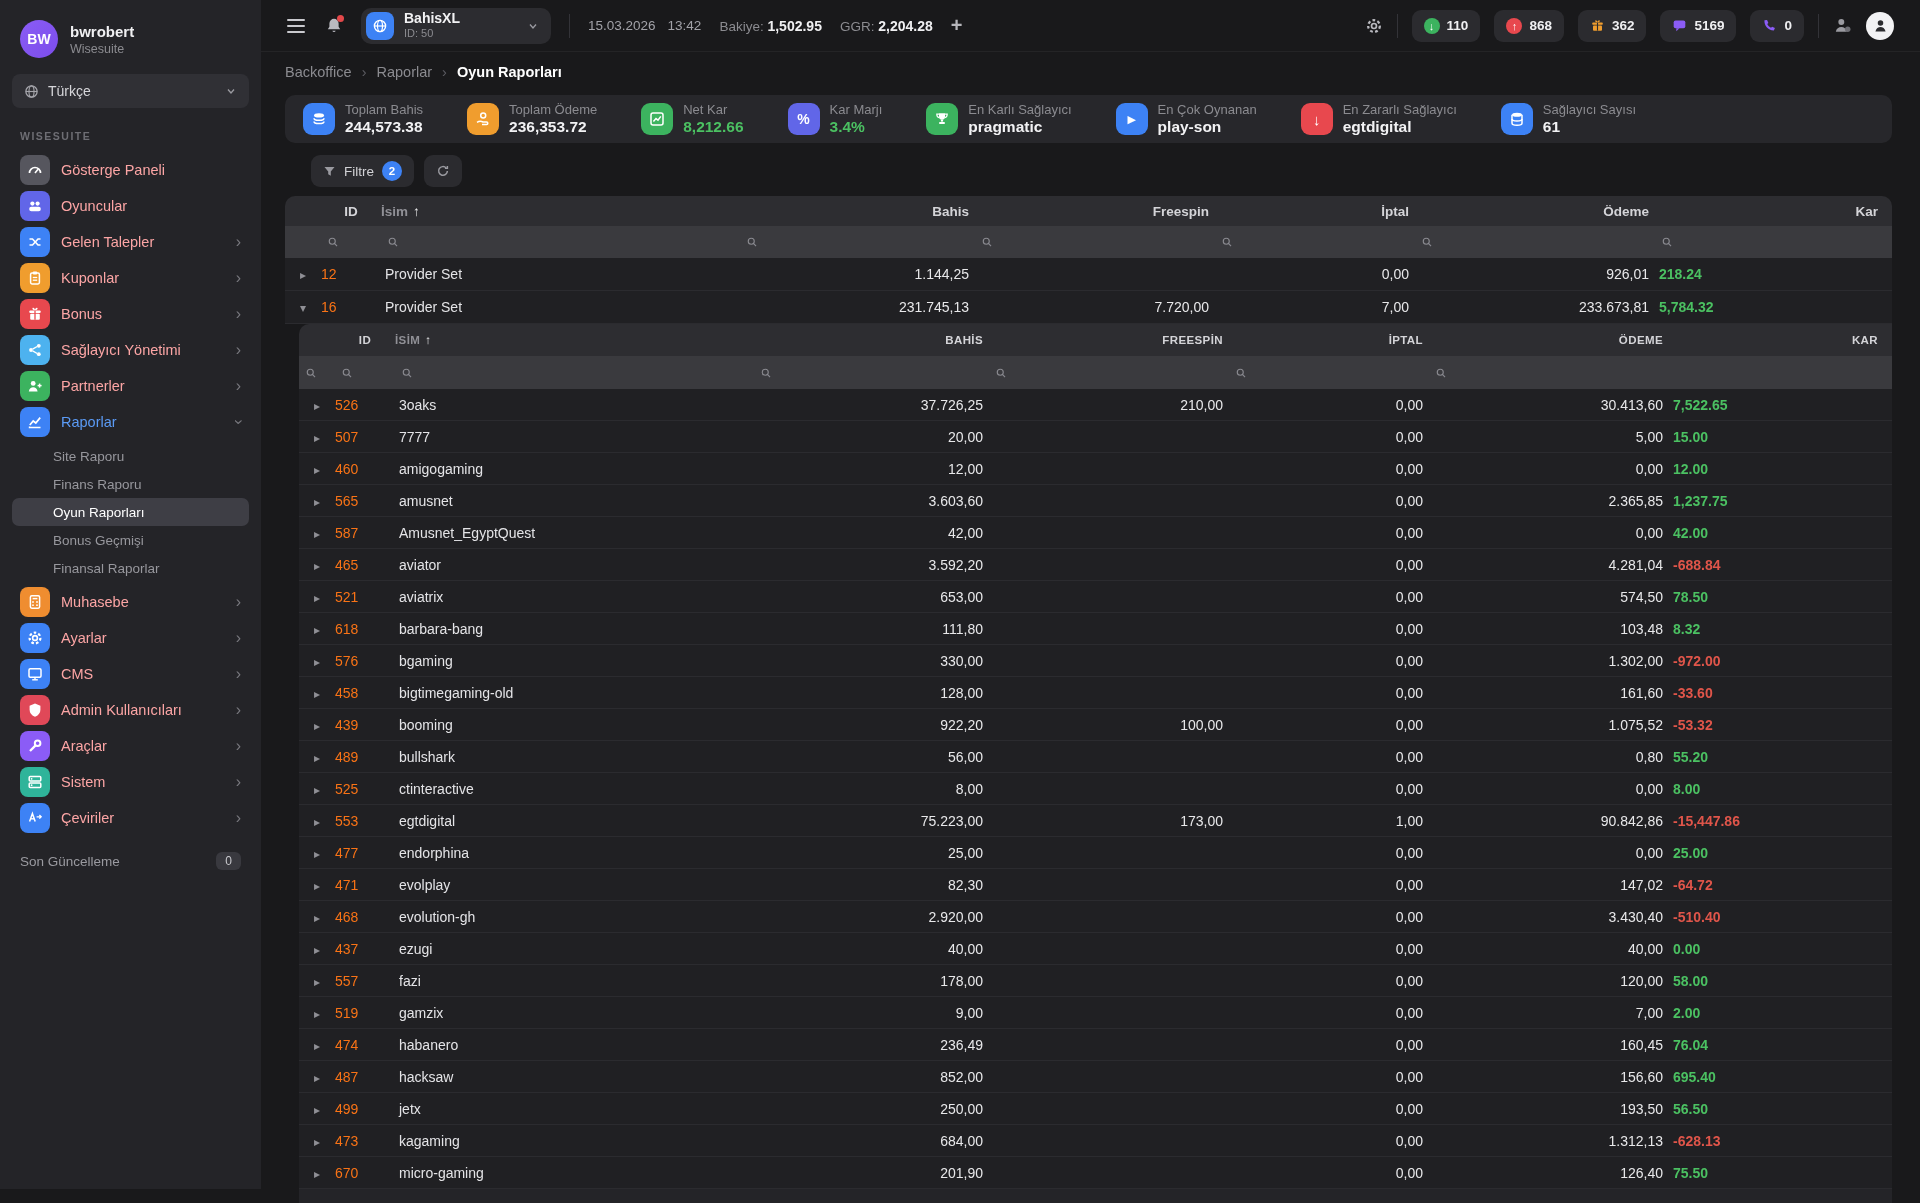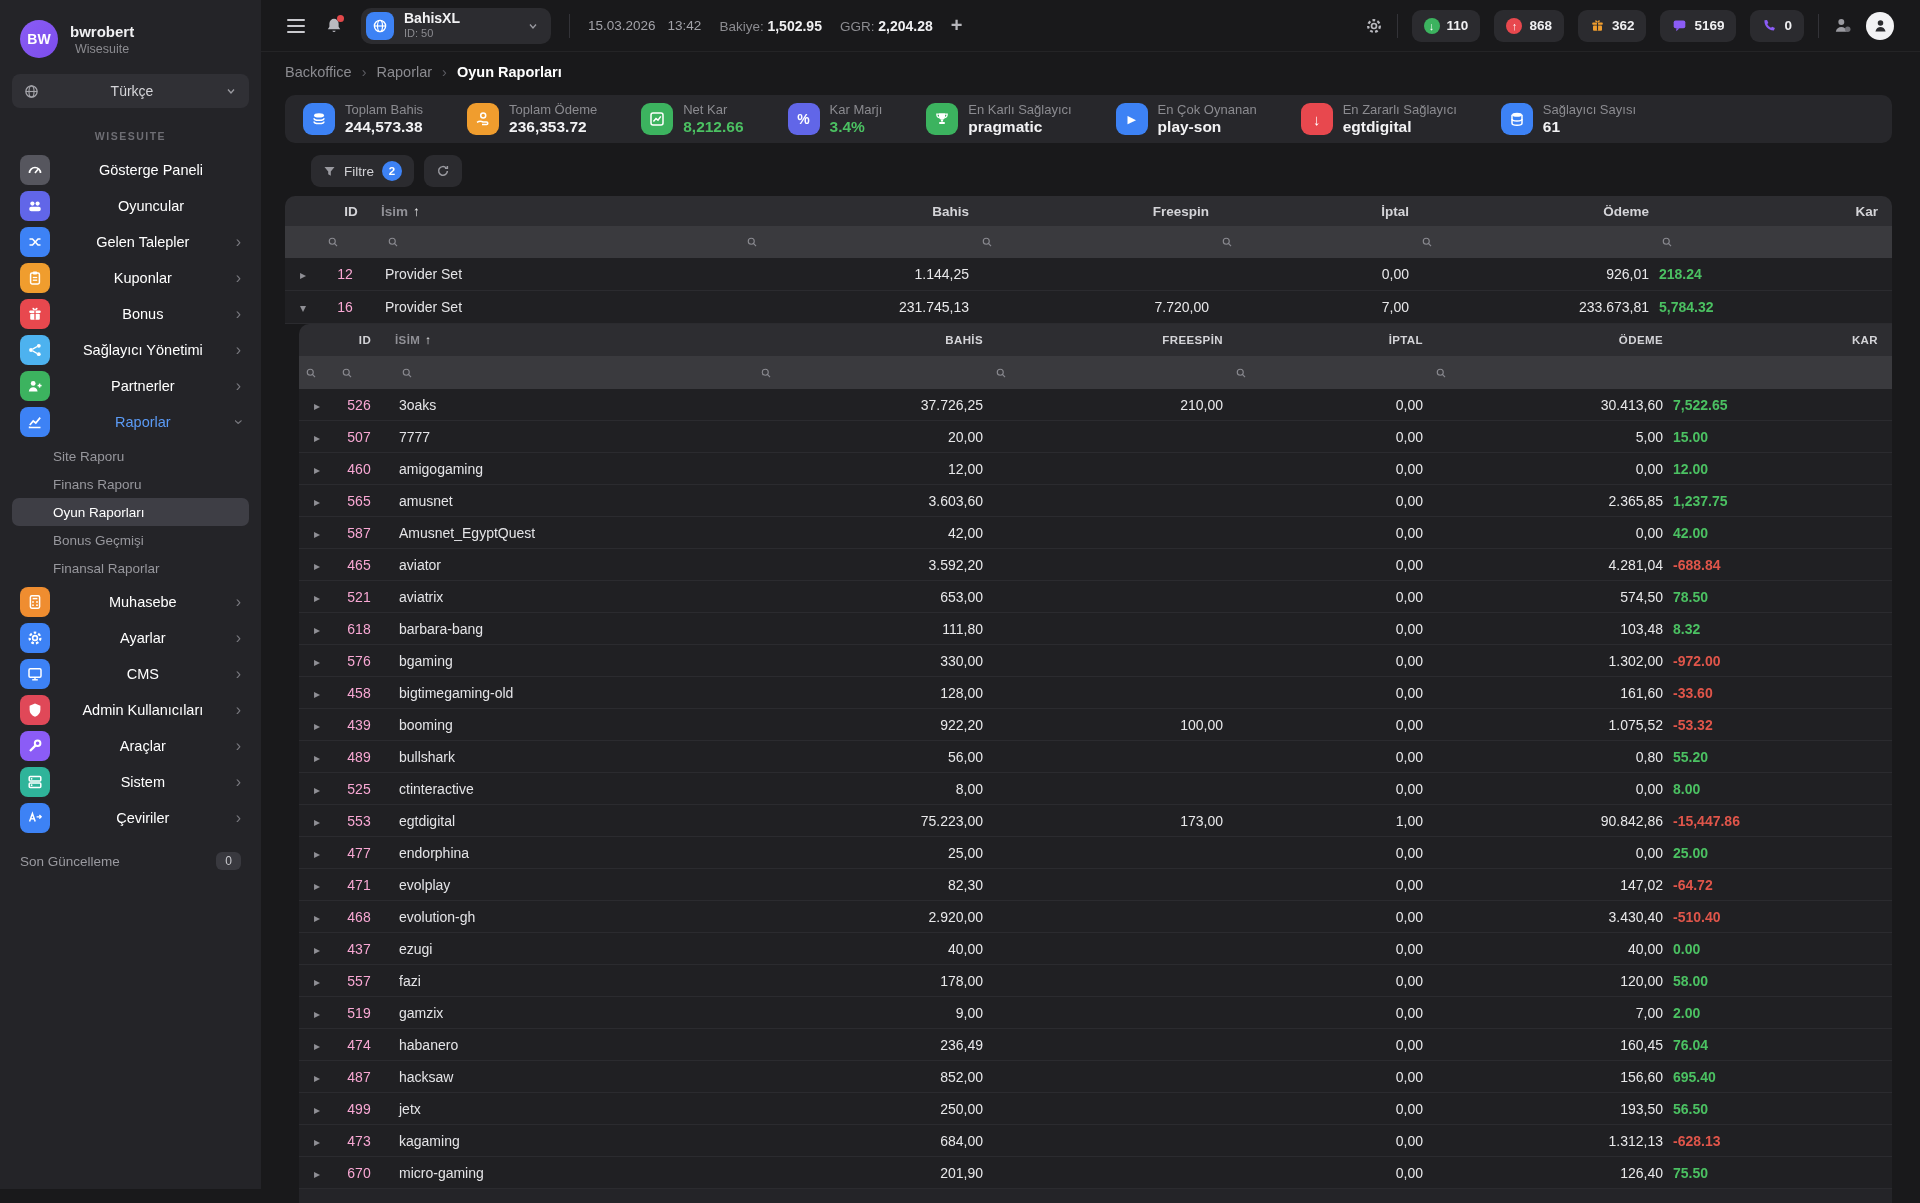--- a/index.html
+++ b/index.html
@@ -1,31 +1,31 @@
 <!DOCTYPE html>
 <html><head>
 <meta charset="utf-8">
 <style>
   * { margin:0; padding:0; box-sizing:border-box; }
   html,body { width:1920px; height:1203px; overflow:hidden; background:#19191b;
     font-family:"Liberation Sans", sans-serif; color:#e7e7ea; }
   .app { display:flex; width:1920px; height:1203px; }
 
   
-  .sidebar { width:261px; min-width:261px; height:1189px; background:#242428; position:relative; padding:20px 12px 0 12px;text-align:center; }
+  .sidebar { width:261px; min-width:261px; height:1189px; background:#242428; position:relative; padding:20px 12px 0 12px; }
   .user { display:flex; align-items:center; gap:12px; padding:0 8px; }
   .avatar { width:38px; height:38px; border-radius:50%; background:linear-gradient(135deg,#8a5cf6,#7c4dea); display:flex; align-items:center; justify-content:center; font-weight:bold; font-size:14px; color:#fff; }
   .user-name { font-size:15px; font-weight:bold; color:#f0f0f2; }
   .user-org { font-size:12.5px; color:#8b8b90; margin-top:2px; }
   .lang { margin-top:16px; height:34px; background:#303035; border-radius:8px; display:flex; align-items:center; gap:9px; padding:0 12px; cursor:pointer; }
   .lang-label { font-size:14px; color:#d6d6da; flex:1; }
   .section-label { margin:22px 8px 10px 8px; font-size:10.5px; letter-spacing:1.5px; color:#6e6e74; font-weight:bold; }
   .nav-item { display:flex; align-items:center; gap:11px; padding:3px 8px; height:36px; border-radius:8px; cursor:pointer; }
   .tile { width:30px; height:30px; min-width:30px; border-radius:8px; display:flex; align-items:center; justify-content:center; }
-  .nav-label { flex:1; font-size:14.5px; color:#ffffff; white-space:nowrap; }
+  .nav-label { flex:1; font-size:14.5px; color:#fca5a5; white-space:nowrap; }
   .nav-item.active .nav-label { color:#5b9bf6; }
   .chev { color:#77777d; font-size:16px; line-height:1; }
   .chev.open { transform:rotate(90deg); }
   .subnav { margin:2px 0 2px 0; }
   .subnav-item { display:flex; align-items:center; height:28px; padding-left:41px; border-radius:7px; font-size:13.5px; color:#97979d; cursor:pointer; }
   .subnav-item.active { background:#3e3e45; color:#ffffff; }
   .last-update { display:flex; align-items:center; justify-content:space-between; margin-top:16px; padding:0 8px; font-size:13.5px; color:#9a9aa0; }
   .badge-dark { background:#39393f; color:#c9c9ce; font-size:12px; border-radius:6px; padding:2px 9px; }
   .help-card { position:absolute; left:12px; right:12px; bottom:14px; background:#2c2c31; border-radius:12px; padding:12px; display:flex; gap:11px; align-items:flex-start; cursor:pointer; }
   .help-title { font-size:14px; color:#ededf0; font-weight:bold; }
@@ -77,21 +77,21 @@
   .thead { background:#2d2d31; height:30px; font-size:13.5px; color:#d4d4d8; font-weight:bold; }
   .thead .h-id { text-align:center; }
   .thead .h-name { color:#909096; display:flex; align-items:center; gap:5px; }
   .thead .h-name .arr { color:#e8e8ea; font-weight:normal; }
   .thead .num { text-align:right; padding-right:6px; }
   .thead .h-kar { text-align:right; padding-right:14px; }
   .searchrow { background:#3a3a3e; height:32px; }
   .searchrow .sc { padding-left:6px; display:flex; align-items:center; }
   .trow { background:#202023; height:33px; border-bottom:1px solid #2b2b2f; cursor:pointer; }
   .trow .cell { font-size:14px; }
-  .trow .c-id { text-align:center; padding-right:12px; color:#f9a8d4; }
+  .trow .c-id { text-align:left; padding-right:12px; color:#f97316; }
   .trow .c-name { padding-left:4px; color:#e4e4e7; }
   .trow .num { text-align:right; padding-right:6px; color:#e8e8ea; }
   .trow .c-kar { padding-left:4px; font-weight:bold; }
   .c-kar.pos { color:#4bc162; }
   .c-kar.neg { color:#e0554a; }
   .tri { display:inline-block; width:100%; text-align:center; color:#8f8f95; font-size:12px; }
   .tri.collapsed::before { content:"▸"; }
   .tri.expanded::before { content:"▾"; }
 
   .nested { margin-left:14px; border-radius:10px 0 0 0; overflow:hidden; }

